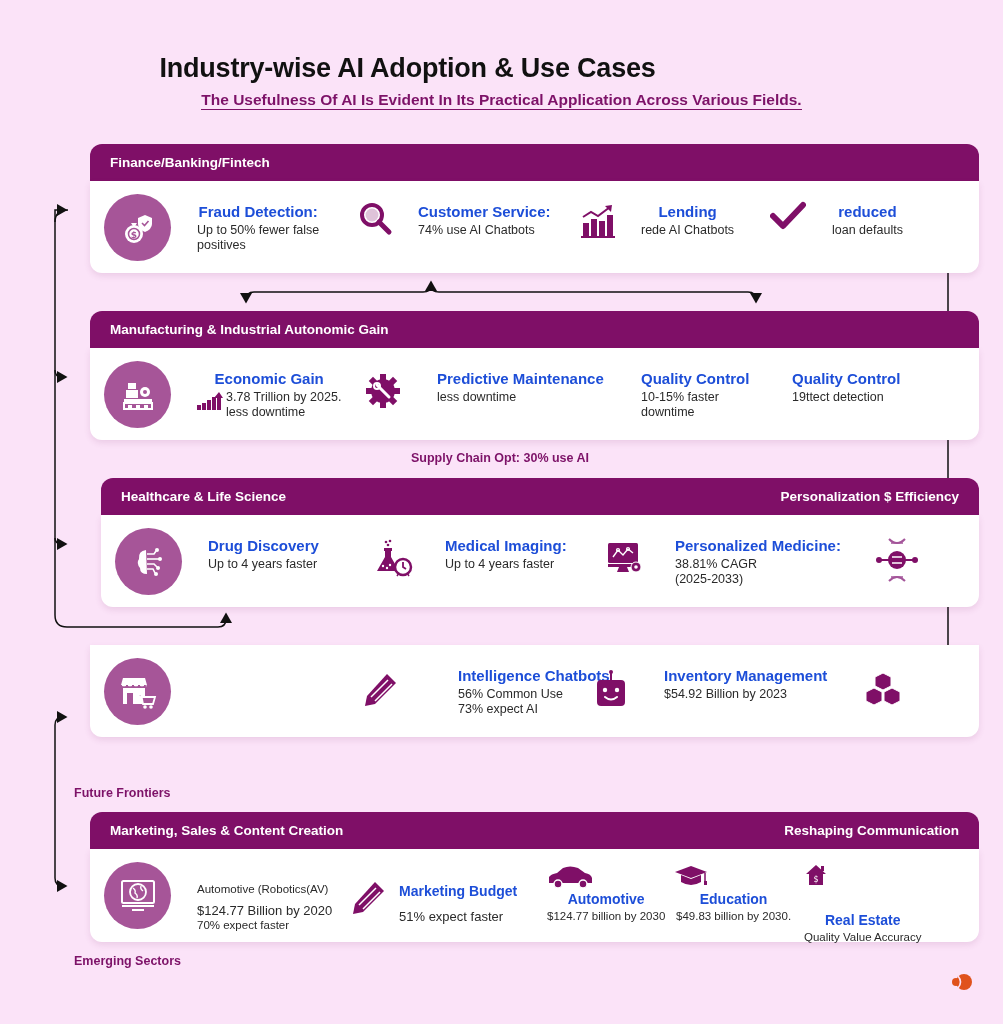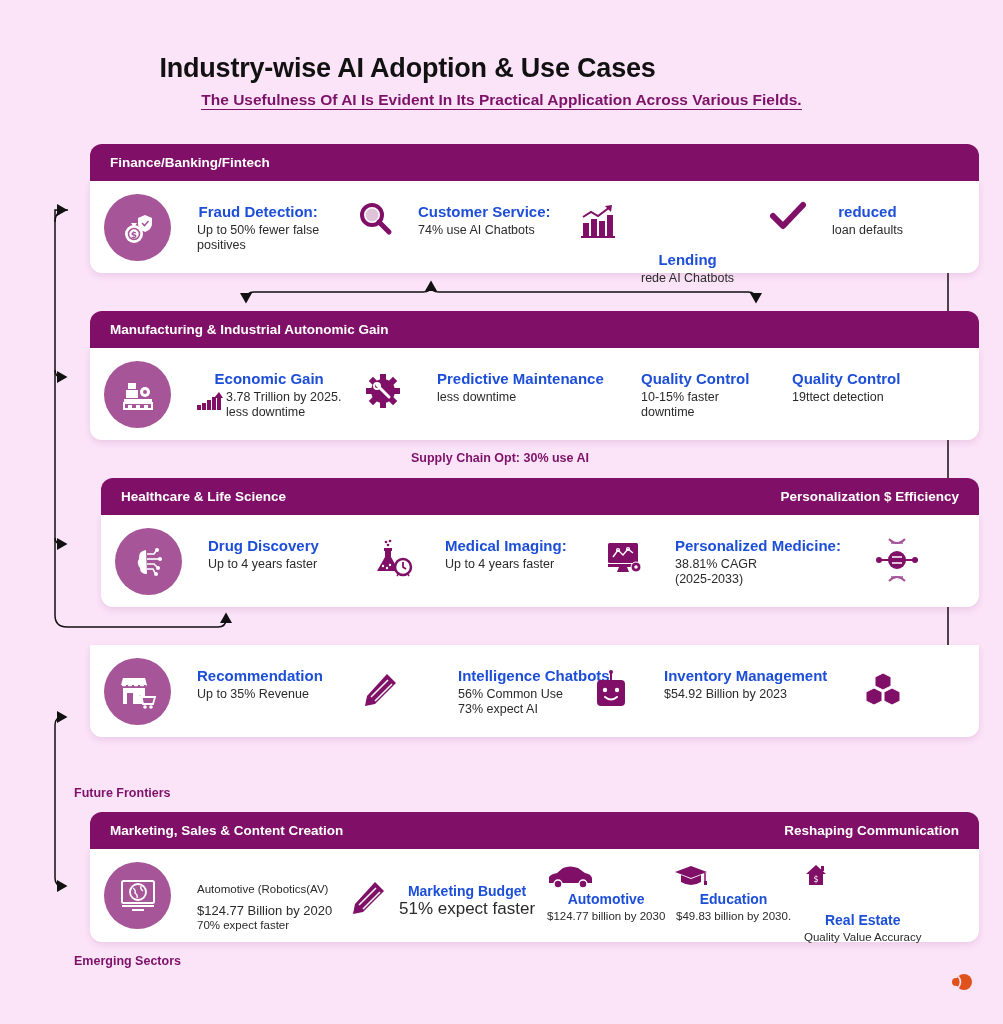--- a/index.html
+++ b/index.html
@@ -118,21 +118,21 @@
       <svg width="36" height="36" viewBox="0 0 36 36">
           <rect x="3" y="20" width="6" height="13" fill="#7f0f67"></rect>
           <rect x="11" y="16" width="6" height="17" fill="#7f0f67"></rect>
           <rect x="19" y="18" width="6" height="15" fill="#7f0f67"></rect>
           <rect x="27" y="12" width="6" height="21" fill="#7f0f67"></rect>
           <rect x="1" y="33" width="34" height="2" fill="#7f0f67"></rect>
           <path d="M3 14 L11 9 L18 13 L30 4" stroke="#7f0f67" stroke-width="2" fill="none"></path>
           <path d="M25 3 L32 2 L31 9 Z" fill="#7f0f67"></path>
         </svg>
     </div>
-    <div class="item" style="left:551px;top:22px;margin-top:48px;">
+    <div class="item" style="left:551px;top:22px;">
       <div class="item-title">Lending</div>
       <div class="item-text">rede AI Chatbots</div>
     </div>
     <div class="icon" style="left:680px;top:20px;">
       <svg width="36" height="30" viewBox="0 0 36 30">
           <path d="M3 15 L13 25 L33 4" stroke="#7f0f67" stroke-width="6" fill="none" stroke-linecap="round" stroke-linejoin="round"></path>
         </svg>
     </div>
     <div class="item" style="left:742px;top:22px;">
       <div class="item-title">reduced</div>
@@ -295,24 +295,20 @@
       <svg width="38" height="36" viewBox="0 0 38 36">
           <path d="M4 4 L26 4 L28 11 L2 11 Z" fill="#fff"></path>
           <path d="M2 11 Q5 15 8 11 Q11 15 14 11 Q17 15 20 11 Q23 15 26 11 Q28 15 28 11" stroke="#a65598" stroke-width="1" fill="#fff"></path>
           <rect x="4" y="14" width="22" height="16" fill="#fff"></rect>
           <rect x="8" y="19" width="6" height="11" fill="#a65598"></rect>
           <path d="M19 20 L22 20 L24 30 L34 30 L36 23 L23 23" stroke="#fff" stroke-width="1.8" fill="#a65598"></path>
           <circle cx="26" cy="33" r="1.8" fill="#fff"></circle>
           <circle cx="32" cy="33" r="1.8" fill="#fff"></circle>
         </svg>
     </div>
-    <div class="item" style="left:107px;top:22px;">
-      <div class="item-title">Recommendation</div>
-      <div class="item-text">Up to 35% Revenue</div>
-    </div>
     <div class="icon" style="left:273px;top:26px;">
       <svg width="36" height="36" viewBox="0 0 36 36">
           <path d="M24 3 L33 12 L12 33 L2 35 L4 25 Z" fill="#7f0f67"></path>
           <path d="M8 26 L25 9 M12 30 L29 13" stroke="#fff" stroke-width="1.5"></path>
         </svg>
     </div>
     <div class="item" style="left:344px;top:22px;margin-left:24px;">
       <div class="item-title">Intelligence Chatbots</div>
       <div class="item-text">56%  Common Use</div>
       <div class="item-text" style="margin-top:0">73% expect AI</div>
@@ -365,21 +361,21 @@
       <div class="item-text" style="font-size:11.5px;line-height:14px;margin-top:0">70% expect faster</div>
     </div>
     <div class="icon" style="left:261px;top:30px;">
       <svg width="36" height="36" viewBox="0 0 36 36">
           <path d="M24 3 L33 12 L12 33 L2 35 L4 25 Z" fill="#7f0f67"></path>
           <path d="M8 26 L25 9 M12 30 L29 13" stroke="#fff" stroke-width="1.5"></path>
         </svg>
     </div>
     <div class="item" style="left:309px;top:34px;">
       <div class="item-title" style="font-size:14px;">Marketing Budget</div>
-      <div class="item-text" style="font-size:17px;margin-top:2px;">51% expect faster</div>
+      <div class="item-text" style="font-size:13px;margin-top:10px;">51% expect faster</div>
     </div>
     <div class="icon" style="left:455px;top:16px;">
       <svg width="50" height="24" viewBox="0 0 50 24">
           <path d="M4 18 L4 12 Q6 9 12 8 L18 3 Q25 0 33 3 L40 8 Q46 9 47 13 L47 18 Z" fill="#7f0f67"></path>
           <circle cx="13" cy="19" r="4" fill="#7f0f67" stroke="#fff" stroke-width="1.5"></circle>
           <circle cx="38" cy="19" r="4" fill="#7f0f67" stroke="#fff" stroke-width="1.5"></circle>
         </svg>
     </div>
     <div class="item" style="left:457px;top:42px;">
       <div class="item-title" style="font-size:14px;">Automotive</div>

